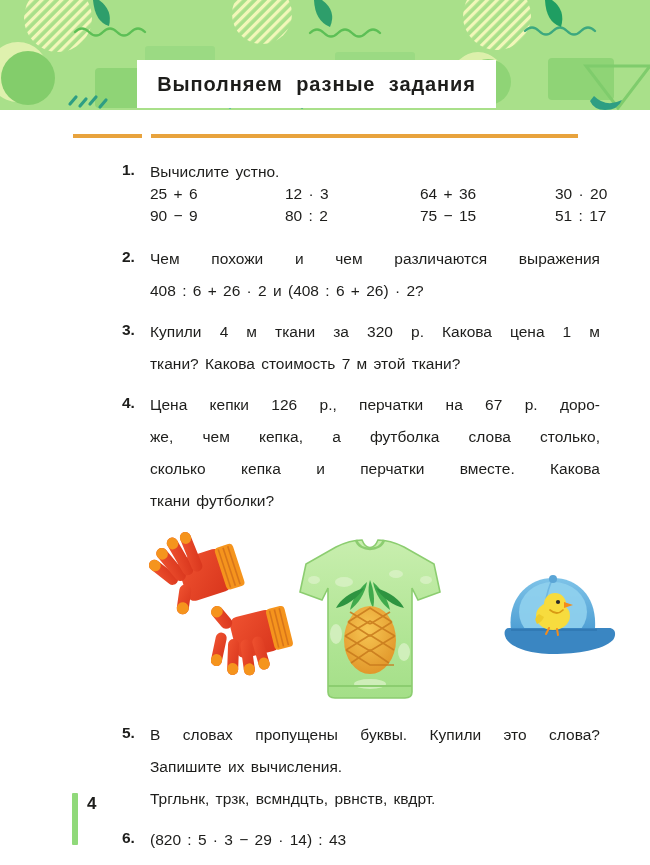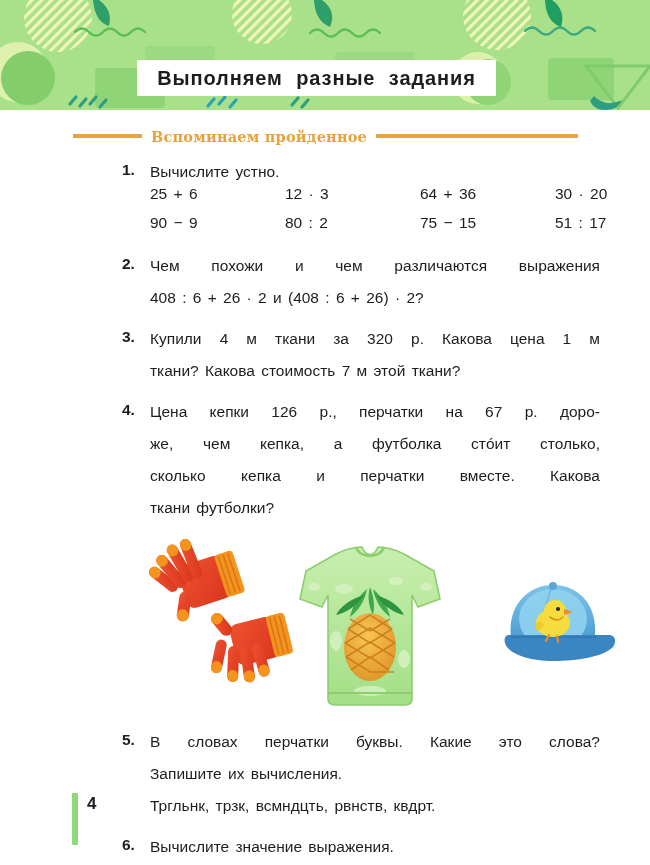--- a/index.html
+++ b/index.html
@@ -21,21 +21,21 @@
     left: 0; top: 0;
     width: 650px; height: 110px;
     background: #a9e08a;
     overflow: hidden;
   }
   .header-bg { position: absolute; inset: 0; }
 
   .title-box {
     position: absolute;
     left: 137px; top: 60px;
-    width: 359px; height: 36px;
+    width: 359px; height: 48px;
     background: #ffffff;
     display: flex;
     align-items: center;
     justify-content: center;
     z-index: 5;
   }
   .title-text {
     font-size: 20px;
     font-weight: bold;
     color: #1d1d1b;
@@ -95,21 +95,21 @@
   .ex-line.just {
     text-align: justify;
     text-align-last: justify;
   }
   .ex-line.left { text-align: left; text-align-last: left; }
 
   
   .calc-grid {
     display: grid;
     grid-template-columns: 135px 135px 135px 90px;
-    row-gap: 8px;
+    row-gap: 1px;
     margin-top: 1px;
   }
   .calc-cell {
     font-size: 15.5px;
     line-height: 21px;
     white-space: nowrap;
     color: #1d1d1b;
   }
 
   
@@ -194,21 +194,20 @@
     </g>
   </svg>
 
   <div class="title-box">
     <span class="title-text">Выполняем разные задания</span>
   </div>
 </div>
 
 <div class="section-head">
   <span class="rule-left"></span>
-  <span class="section-title">Вспоминаем пройденное</span>
   <span class="rule-right"></span>
 </div>
 
 <div class="content">
 
   <div class="ex">
     <span class="ex-num">1.</span>
     <div class="ex-body">
       <span class="ex-line left">Вычислите  устно.</span>
       <div class="calc-grid">
@@ -237,21 +236,21 @@
     <div class="ex-body">
       <span class="ex-line just">Купили 4 м ткани за 320 р. Какова цена 1 м</span>
       <span class="ex-line left">ткани? Какова стоимость 7 м этой ткани?</span>
     </div>
   </div>
 
   <div class="ex" style="margin-top:20px;">
     <span class="ex-num">4.</span>
     <div class="ex-body">
       <span class="ex-line just">Цена кепки 126 р., перчатки на 67 р. доро-</span>
-      <span class="ex-line just">же, чем кепка, а футболка стóит столько,</span>
+      <span class="ex-line just">же, чем кепка, а футболка слова столько,</span>
       <span class="ex-line just">сколько кепка и перчатки вместе. Какова</span>
       <span class="ex-line left">ткани футболки?</span>
     </div>
   </div>
 
   <div class="illus">
     <svg viewBox="0 0 650 185" width="650" height="185">
       <defs>
         <linearGradient id="shirtG" x1="0" y1="0" x2="0" y2="1">
           <stop offset="0%" stop-color="#c8eeae"></stop>
@@ -399,30 +398,29 @@
           <path d="M-14 4 q-6 4 -2 10 q5 -2 7 -7 z" fill="#edcc2c"></path>
           <path d="M-4 18 l-3 6 M4 19 l1 6" stroke="#f28c1c" stroke-width="2" stroke-linecap="round"></path>
         </g>
       </g>
     </svg>
   </div>
 
   <div class="ex" style="margin-top:2px;">
     <span class="ex-num">5.</span>
     <div class="ex-body">
-      <span class="ex-line just">В словах перчатки буквы. Какие это слова?</span>
+      <span class="ex-line just">В словах пропущены буквы. Купили это слова?</span>
       <span class="ex-line left">Запишите их вычисления.</span>
       <span class="ex-line left">Тргльнк, трзк, всмндцть, рвнств, квдрт.</span>
     </div>
   </div>
 
   <div class="ex" style="margin-top:20px;">
     <span class="ex-num">6.</span>
     <div class="ex-body">
-      <span class="ex-line left">Вычислите значение выражения.</span>
       <span class="ex-line left">(820 : 5 · 3 − 29 · 14) : 43</span>
     </div>
   </div>
 
 </div>
 
 <div class="footer">
   <span class="page-bar"></span>
   <span class="page-num">4</span>
 </div>

